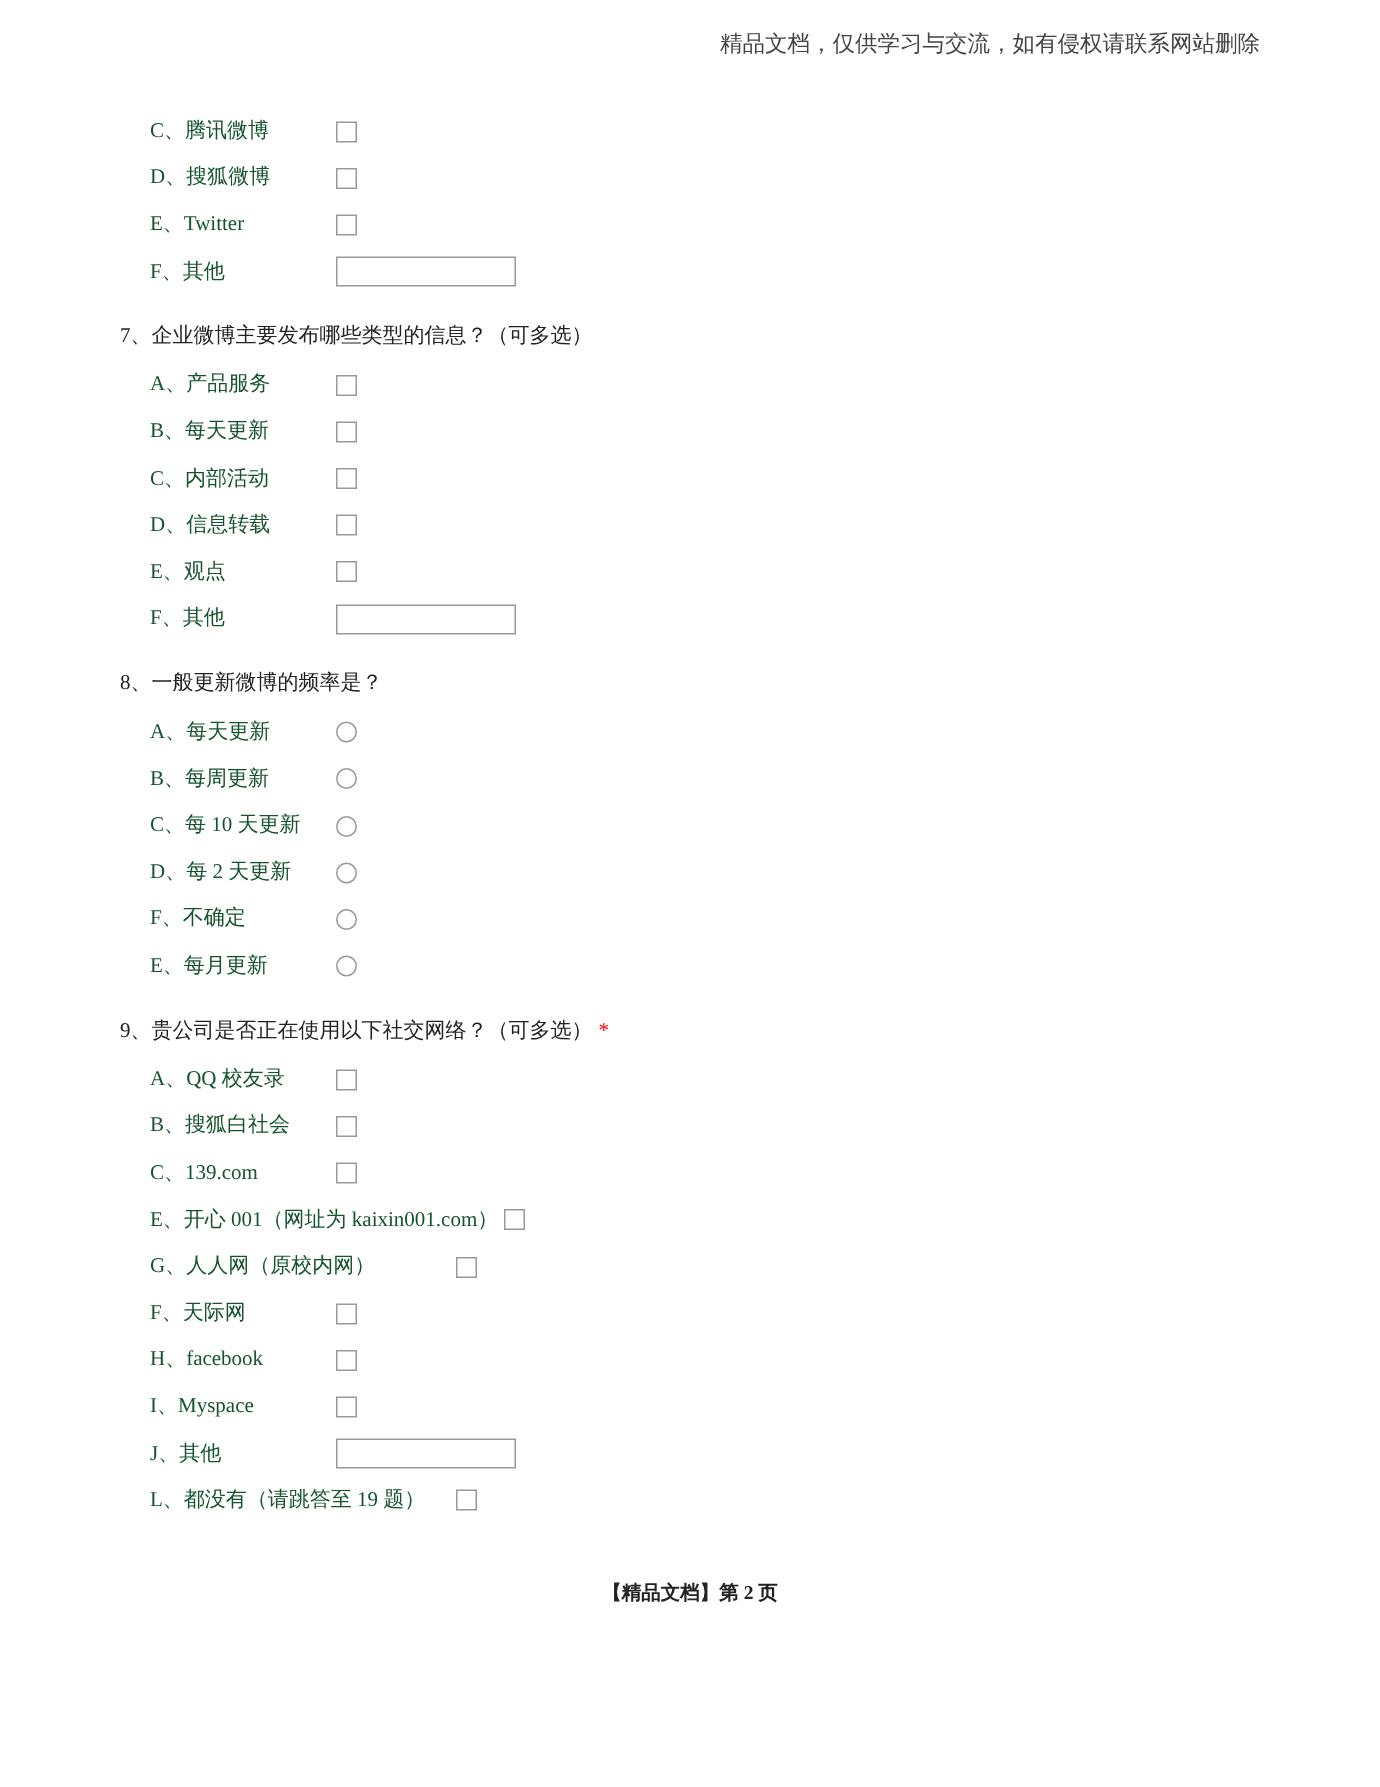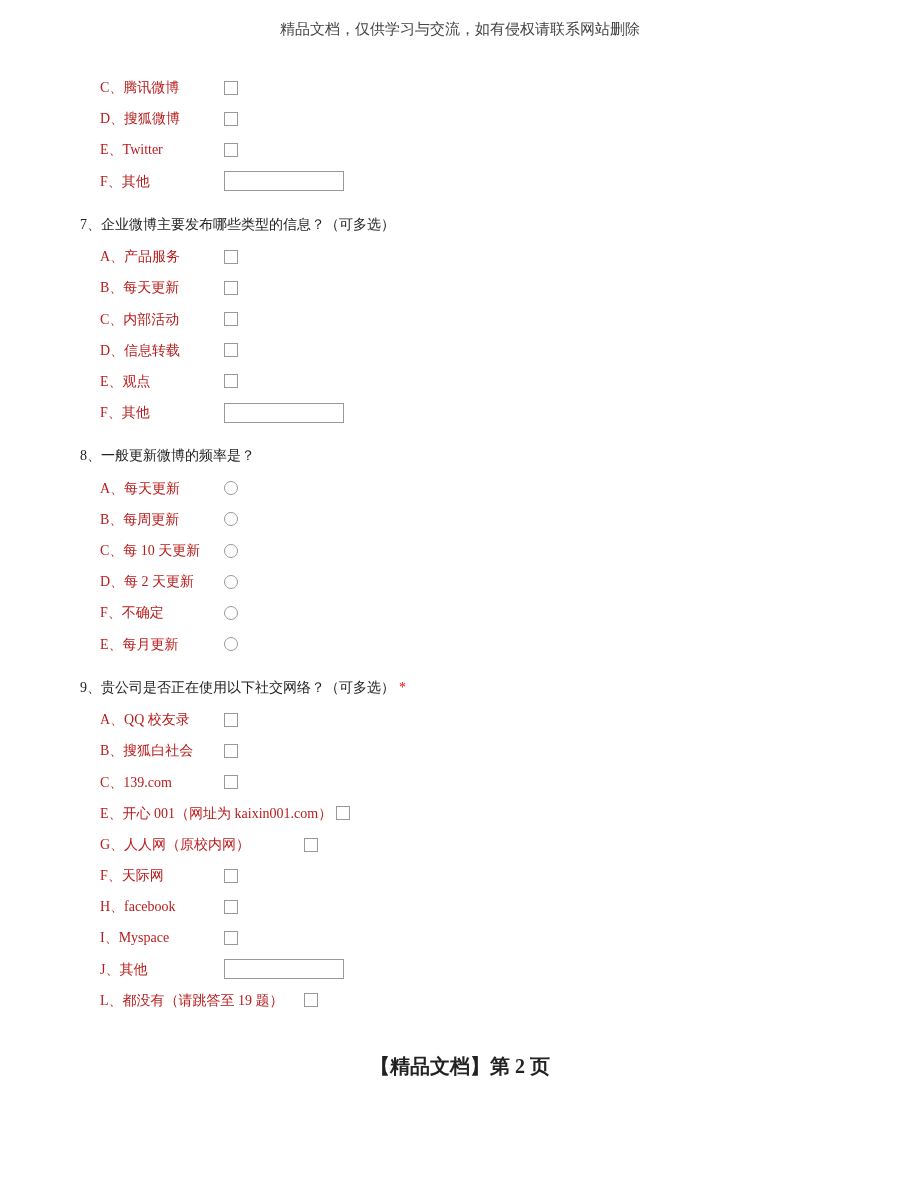--- a/index.html
+++ b/index.html
@@ -19,21 +19,21 @@
     }
 
     .page-container {
       width: 920px;
       min-height: 1191px;
       padding: 20px 80px 40px 80px;
       position: relative;
     }
 
     .header-banner {
-      text-align: center;
+      text-align: right;
       font-size: 15px;
       color: #444;
       margin-bottom: 28px;
       padding-bottom: 8px;
     }
 
     .question-block {
       margin-bottom: 20px;
     }
 
@@ -53,21 +53,21 @@
       display: flex;
       align-items: center;
       margin-bottom: 6px;
       line-height: 1.8;
       padding-left: 20px;
     }
 
     .option-label {
       min-width: 120px;
       font-size: 14px;
-      color: #b91c1c;
+      color: #14532d;
     }
 
     .option-label-wide {
       min-width: 200px;
     }
 
     .checkbox-input {
       width: 14px;
       height: 14px;
       border: 1px solid #999;
@@ -92,21 +92,21 @@
       border: 1px solid #999;
       width: 120px;
       height: 20px;
       display: inline-block;
       vertical-align: middle;
       margin-left: 4px;
     }
 
     .footer-text {
       text-align: center;
-      font-size: 20px;
+      font-size: 13px;
       font-weight: bold;
       color: #222;
       margin-top: 30px;
       padding-top: 10px;
     }
   </style>
 </head>
 <body>
 
 <div class="page-container">

